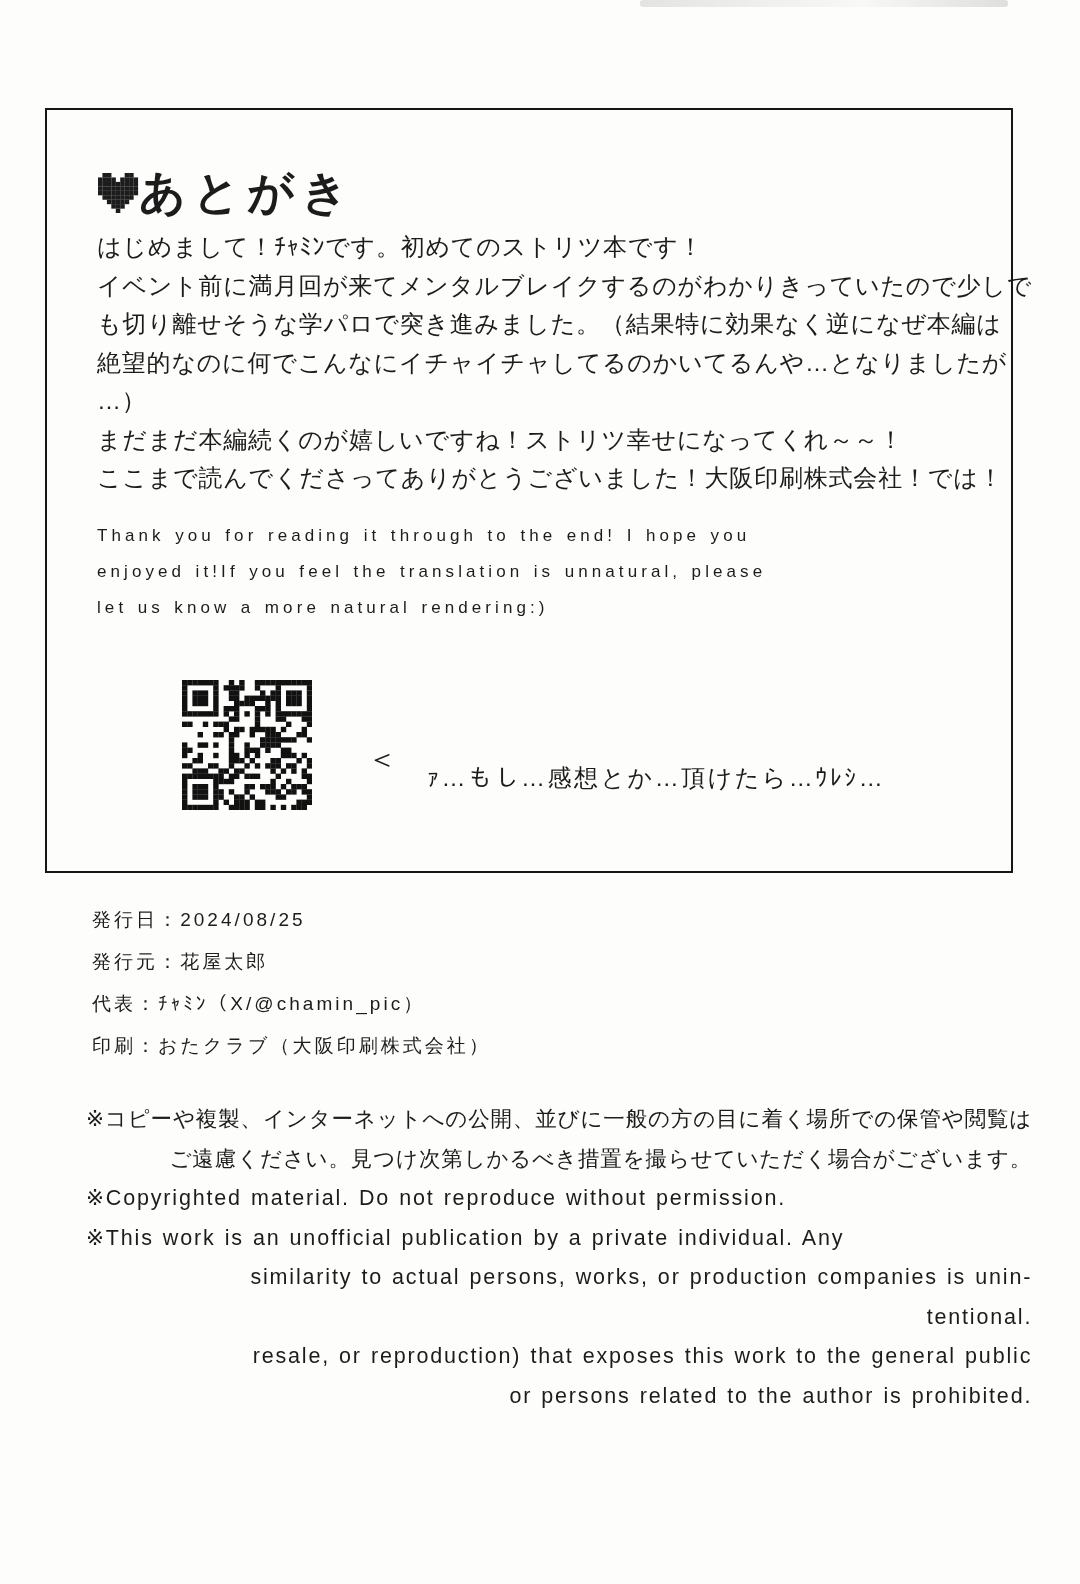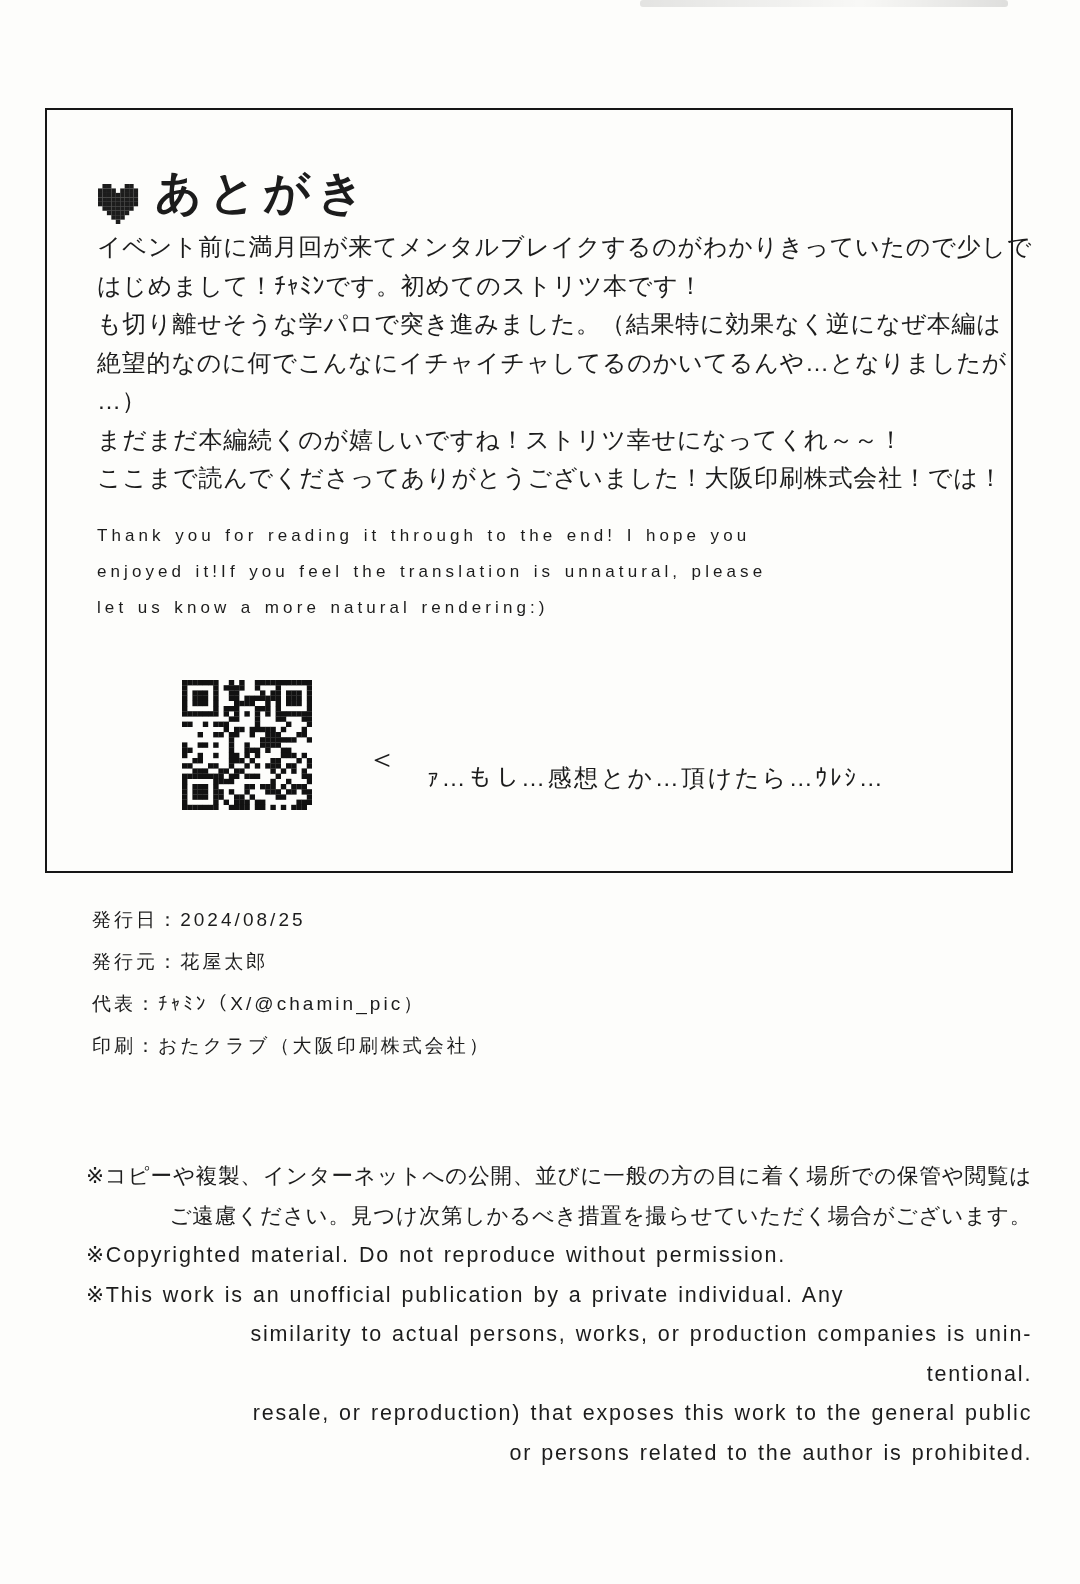--- a/index.html
+++ b/index.html
@@ -20,21 +20,21 @@
   }
   .frame {
     position: absolute;
     left: 45px; top: 108px;
     width: 964px; height: 761px;
     border: 2px solid #161616;
     background: #fdfdfb;
   }
   .title-row {
     position: absolute; left: 50px; top: 52px;
-    display: flex; align-items: flex-end; gap: 16px;
+    display: flex; align-items: center; 
   }
   .heart-icon svg { width: 42px; height: 40px; display: block; }
   .title-text {
     font-size: 46px;
     font-weight: 900;
     letter-spacing: 7px;
   }
   .jp-para {
     position: absolute; left: 50px; top: 118px;
     font-size: 24px; line-height: 38.5px;
@@ -60,21 +60,21 @@
   }
   .qr-pointer { font-size: 30px; letter-spacing: 0; }
   .qr-caption-text { font-size: 24px; letter-spacing: 2.5px; margin-top: 37px; }
   .colophon {
     position: absolute; left: 92px; top: 899px;
     font-size: 19px; line-height: 42px;
     letter-spacing: 0.16em;
     white-space: nowrap;
   }
   .notices {
-    position: absolute; left: 86px; top: 1157px;
+    position: absolute; left: 86px; top: 1100px;
     font-size: 21.5px; line-height: 39.5px;
     white-space: nowrap;
   }
   .notices .jp { letter-spacing: 0.04em; }
   .notices .en { letter-spacing: 0.085em; word-spacing: 0.06em; }
   .notices .cont { padding-left: 8px; text-align: right; }
 </style>
 </head>
 <body>
 
@@ -141,22 +141,22 @@
             <rect x="3" y="7" width="1.02" height="1.02" fill="#1c1c1c"></rect>
             <rect x="4" y="7" width="1.02" height="1.02" fill="#1c1c1c"></rect>
             <rect x="5" y="7" width="1.02" height="1.02" fill="#1c1c1c"></rect>
             <rect x="4" y="8" width="1.02" height="1.02" fill="#1c1c1c"></rect>
           </svg>
       </span>
       <span class="title-text">あとがき</span>
     </div>
 
     <div class="jp-para">
+      <div>はじめまして！ﾁｬﾐﾝです。初めてのストリツ本です！</div>
       <div>イベント前に満月回が来てメンタルブレイクするのがわかりきっていたので少しで</div>
-      <div>はじめまして！ﾁｬﾐﾝです。初めてのストリツ本です！</div>
       <div>も切り離せそうな学パロで突き進みました。（結果特に効果なく逆になぜ本編は</div>
       <div>絶望的なのに何でこんなにイチャイチャしてるのかいてるんや…となりましたが</div>
       <div>…）</div>
       <div>まだまだ本編続くのが嬉しいですね！ストリツ幸せになってくれ～～！</div>
       <div>ここまで読んでくださってありがとうございました！大阪印刷株式会社！では！</div>
     </div>
 
     <div class="en-para">
       <div>Thank you for reading it through to the end! I hope you</div>
       <div>enjoyed it!If you feel the translation is unnatural, please</div>

